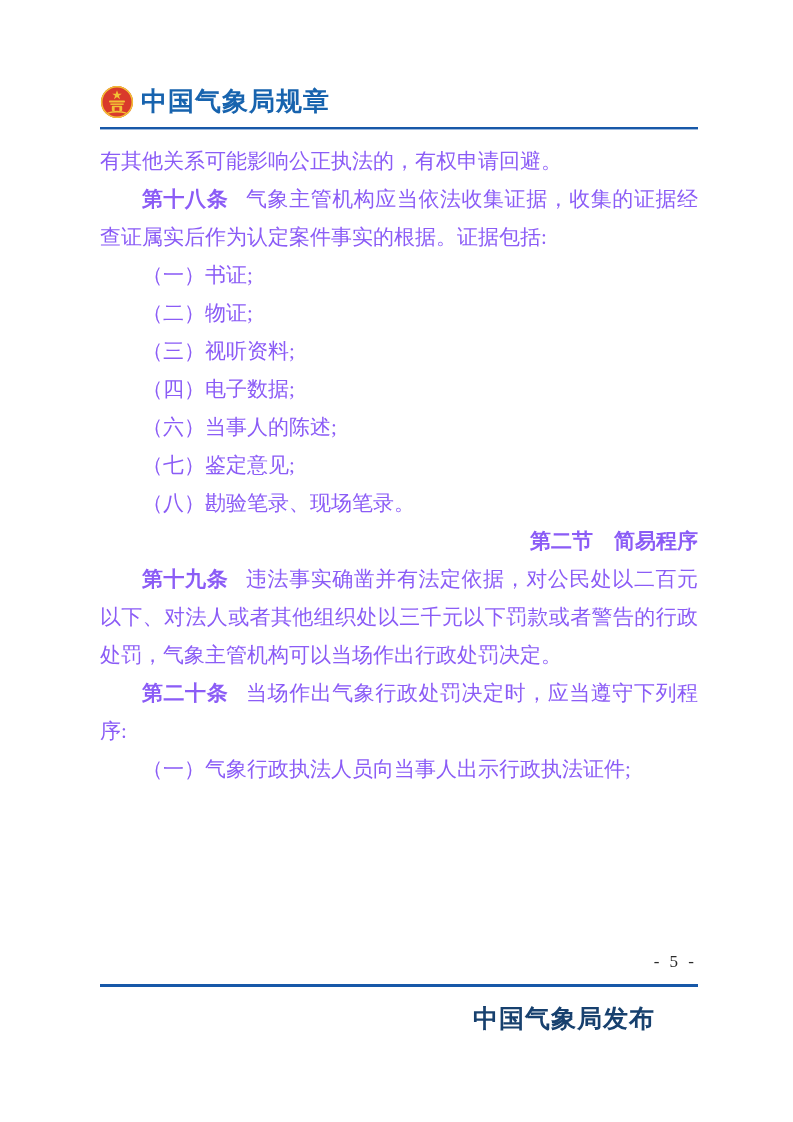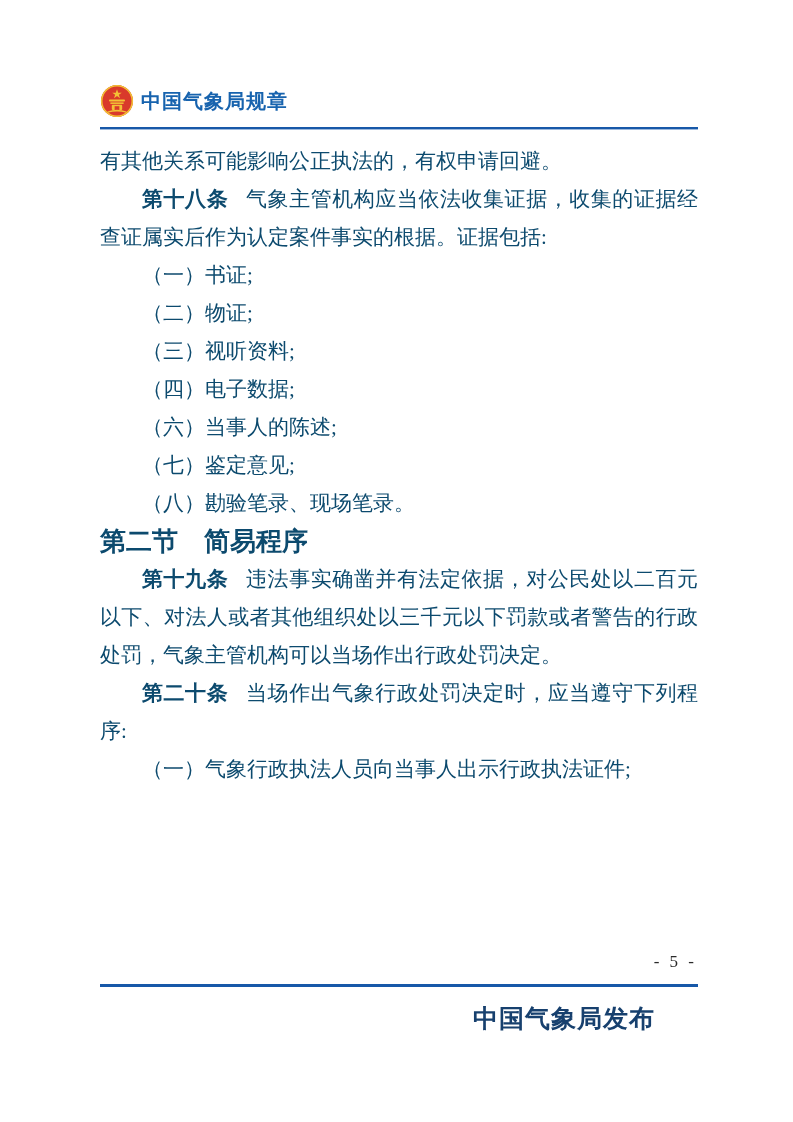--- a/index.html
+++ b/index.html
@@ -22,21 +22,21 @@
     left: 100px;
     width: 598px;
     display: flex;
     align-items: center;
     gap: 7px;
   }
   .emblem { width: 34px; height: 34px; flex: 0 0 auto; }
   .header-title {
     font-family: "Liberation Sans", "DejaVu Sans", sans-serif;
     font-weight: bold;
-    font-size: 20px;
+    font-size: 26px;
     color: #1763ae;
     letter-spacing: 1px;
     white-space: nowrap;
   }
   .header-rule {
     position: absolute;
     top: 127px;
     left: 100px;
     width: 598px;
     height: 3px;
@@ -45,34 +45,34 @@
   }
 
   
   .doc-body {
     position: absolute;
     top: 142px;
     left: 100px;
     width: 598px;
     font-size: 21px;
     line-height: 38px;
-    color: #0c4a6e;
+    color: #8b5cf6;
   }
   .doc-body p {
     text-align: justify;
     text-justify: inter-ideograph;
   }
   .doc-body p.indent,
   .doc-body p.article { text-indent: 2em; }
   .doc-body p.heading {
-    text-align: left;
+    text-align: right;
     text-indent: 0;
     font-weight: bold;
     font-family: "Liberation Sans", "DejaVu Sans", sans-serif;
-    font-size: 26px;
+    font-size: 21px;
   }
   .article-no {
     font-weight: bold;
     font-family: "Liberation Sans", "DejaVu Sans", sans-serif;
     margin-right: 0.85em;
   }
 
   
   .page-number {
     position: absolute;

